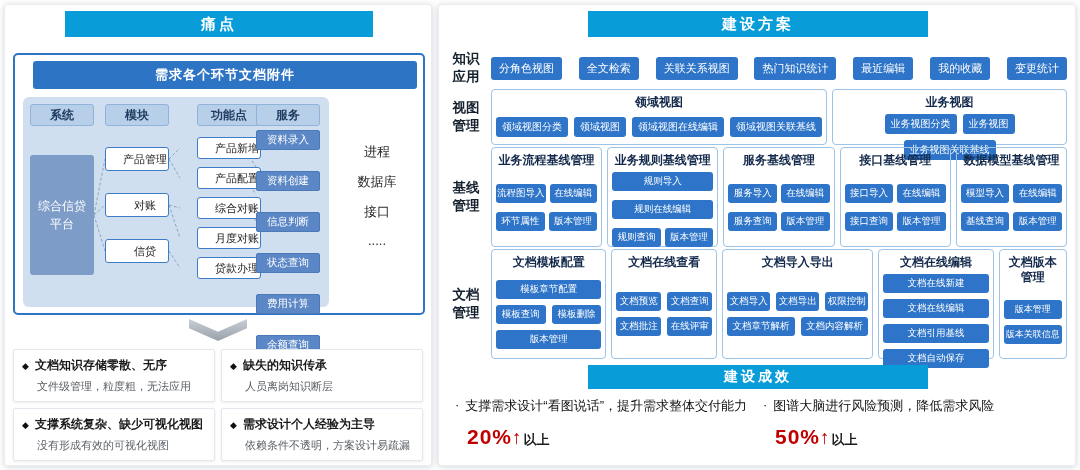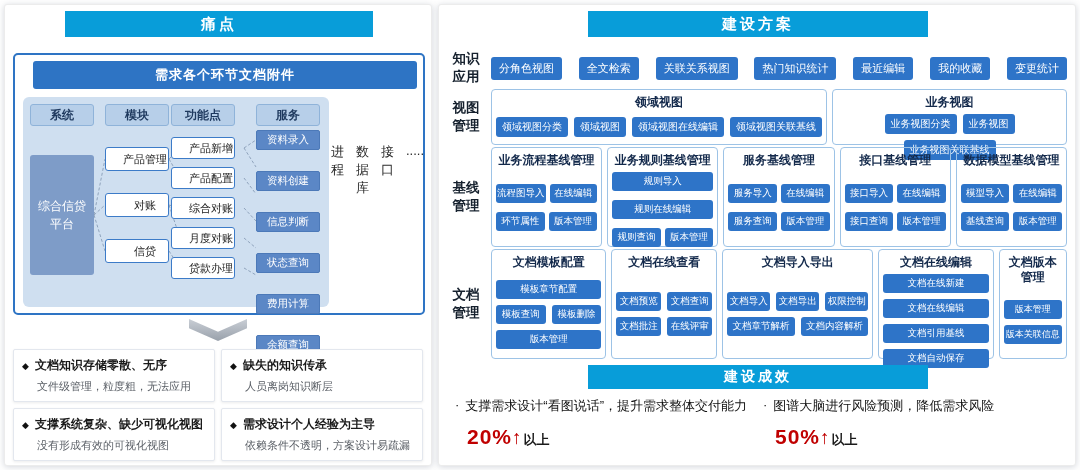--- a/index.html
+++ b/index.html
@@ -12,32 +12,32 @@
   .banner.pain{left:60px;top:6px;width:308px;}
   .banner.plan{left:149px;top:6px;width:340px;}
   .banner.result{left:149px;top:360px;width:340px;height:24px;font-size:14px;}
 
   
   .outer-box{position:absolute;left:8px;top:48px;width:412px;height:262px;border:2px solid #2e74c4;border-radius:5px;background:#fff;}
   .box-title{position:absolute;left:6px;top:6px;right:6px;height:28px;background:#2e74c4;border-radius:3px;color:#fff;font-weight:bold;font-size:13px;display:flex;align-items:center;justify-content:center;letter-spacing:1px;margin-left:12px;}
   .inner-panel{position:absolute;left:8px;top:42px;width:306px;height:210px;background:#cfdff0;border-radius:6px;}
   .connectors{position:absolute;left:0;top:0;width:306px;height:210px;}
   .col{position:absolute;top:0;bottom:0;width:64px;}
-  .col-system{left:7px;}.col-module{left:82px;}.col-feature{left:148px;}.col-service{left:233px;}
+  .col-system{left:7px;}.col-module{left:82px;}.col-feature{left:174px;}.col-service{left:233px;}
   .col-header{position:absolute;top:7px;left:0;right:0;height:22px;background:#b7cfe9;border:1px solid #8fb3d9;border-radius:3px;color:#1f3a5f;font-weight:bold;font-size:12px;display:flex;align-items:center;justify-content:center;}
   .system-box{position:absolute;top:58px;left:0;right:0;height:120px;background:#7e9cc8;border-radius:3px;color:#fff;font-size:12px;display:flex;align-items:center;justify-content:center;text-align:center;padding:0 8px;line-height:1.5;}
   .col-items{position:absolute;left:0;right:0;display:flex;flex-direction:column;}
   .col-module .col-items{top:50px;gap:22px;}
   .col-feature .col-items{top:40px;gap:8px;}
   .col-service .col-items{top:33px;gap:21px;}
   .node{background:#fff;border:1px solid #3c7bc8;border-radius:3px;color:#1a1a1a;font-size:11px;display:flex;align-items:center;justify-content:center;padding-left:16px;}
   .col-module .node{height:24px;}
   .col-feature .node{height:22px;}
   .svc{background:#5b87c6;border:1px solid #4c79b8;border-radius:2px;color:#fff;font-size:10.5px;height:20px;display:flex;align-items:center;justify-content:center;}
-  .side-list{position:absolute;left:316px;top:88px;width:92px;display:flex;flex-direction:row;gap:12px;}
+  .side-list{position:absolute;left:316px;top:88px;width:92px;display:flex;flex-direction:column;gap:12px;}
   .side-item{color:#2a2a2a;font-size:13px;text-align:center;}
   .chevron{position:absolute;left:50%;top:314px;transform:translateX(-50%);width:58px;height:22px;background:linear-gradient(#c9ced5,#99a1ab);clip-path:polygon(0 0,50% 58%,100% 0,100% 42%,50% 100%,0 42%);}
   .pain-grid{position:absolute;left:8px;right:8px;top:344px;bottom:8px;display:grid;grid-template-columns:1fr 1fr;grid-template-rows:1fr 1fr;gap:6px;}
   .pain-cell{background:#fff;border:1px solid #e3e7ee;border-radius:2px;box-shadow:0 1px 3px rgba(0,0,0,.08);padding:7px 8px;}
   .pain-title{font-size:12px;font-weight:bold;color:#1a1a1a;display:flex;align-items:center;}
   .diamond{font-size:9px;margin-right:6px;color:#111;}
   .pain-desc{margin:5px 0 0 15px;font-size:11px;color:#5a5f66;}
 
   
   .rows{position:absolute;left:8px;right:8px;top:44px;}

